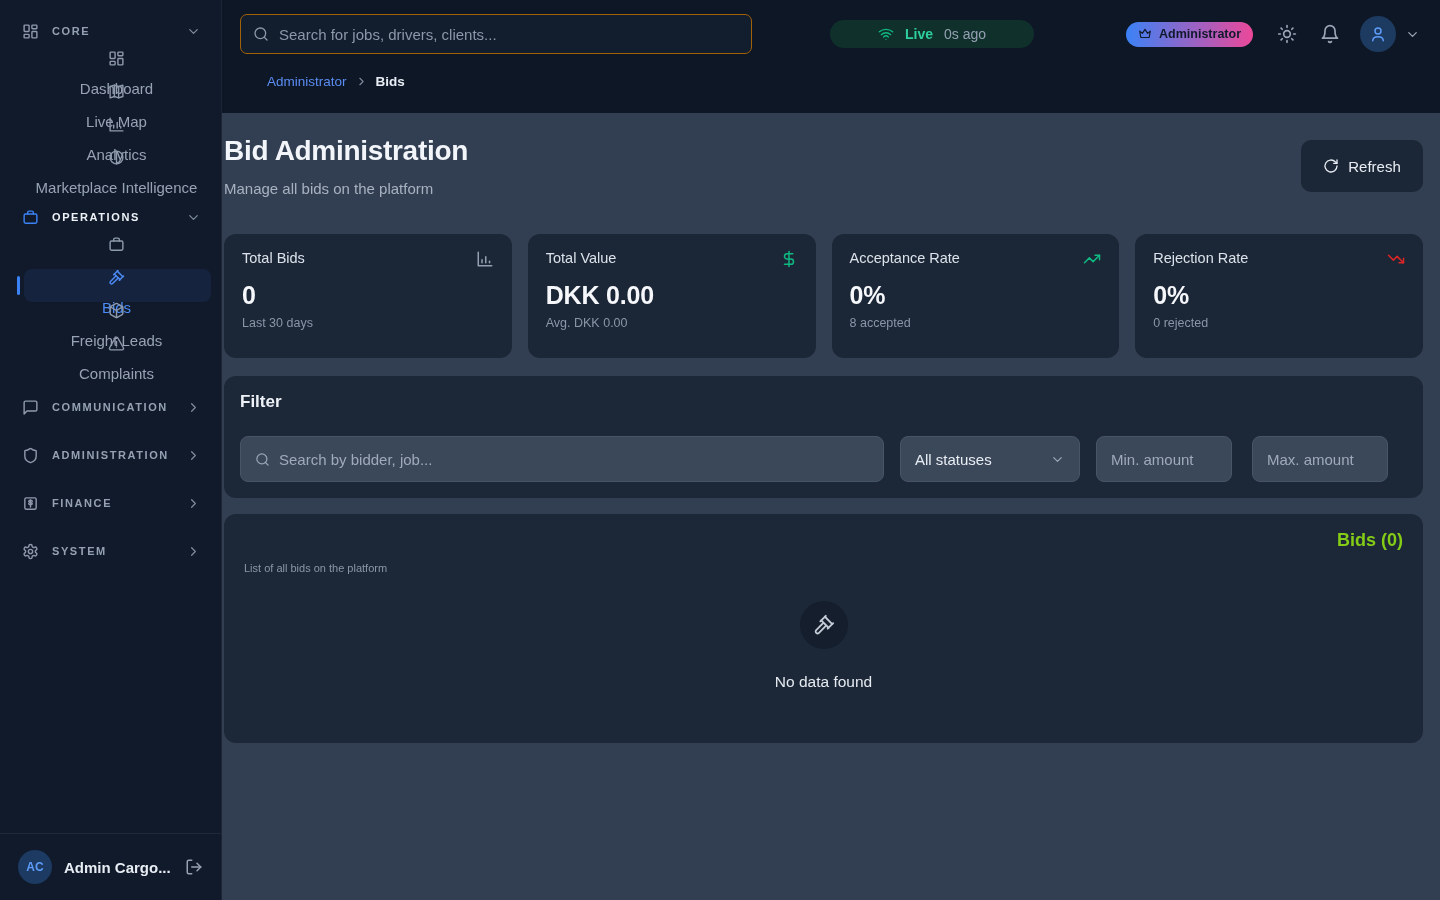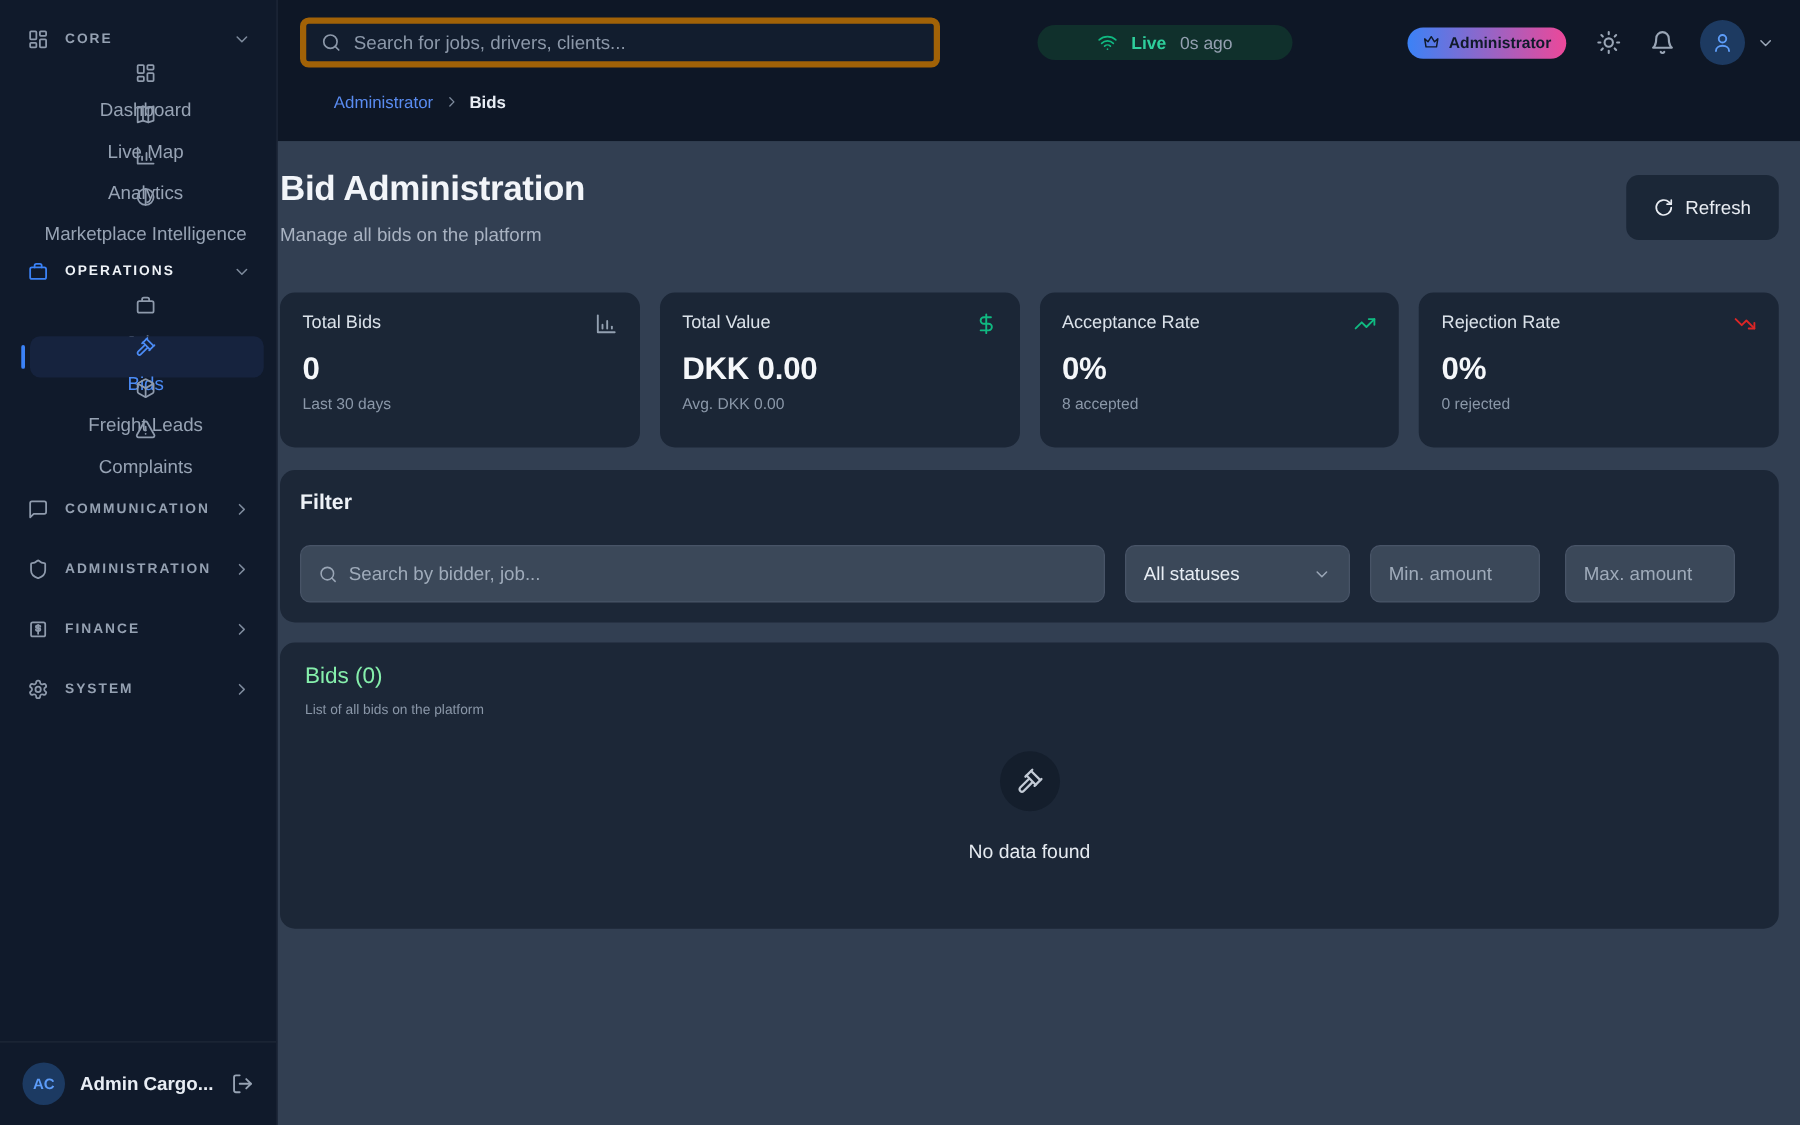--- a/index.html
+++ b/index.html
@@ -60,21 +60,21 @@
   .footer-logout { width:18px; height:18px; color:#96a2b3; cursor:pointer; }
 
   
   .main { flex:1; display:flex; flex-direction:column; height:900px; }
   .topbar {
     height:113px; background:#0e1726; padding:14px 20px 0 18px;
     display:flex; flex-direction:column;
   }
   .topbar-row1 { display:flex; align-items:center; height:40px; }
   .search-wrap {
-    width:512px; height:40px; background:#121d2e; border:5px solid #a16207;
+    width:512px; height:40px; background:#121d2e; border:1px solid #a16207;
     border-radius:7px; display:flex; align-items:center; padding:0 12px; gap:10px;
   }
   .search-wrap .sw-icon { width:16px; height:16px; color:#8c98a9; flex:none; }
   .search-wrap input {
     flex:1; background:transparent; border:none; outline:none;
     font-family:inherit; font-size:15px; color:#dfe6ee;
   }
   .search-wrap input::placeholder { color:#8c98a9; }
   .topbar-right { margin-left:auto; display:flex; align-items:center; }
   .live-pill {
@@ -143,21 +143,21 @@
     font-family:inherit; font-size:15px; color:#e3e9f0;
   }
   .f-input input::placeholder { color:#9fabba; }
   .f-select { width:180px; justify-content:space-between; cursor:pointer; }
   .f-select .sel-text { font-size:15px; color:#e8edf4; }
   .f-select .sel-chev { width:15px; height:15px; color:#9aa6b6; }
   .f-min { width:136px; margin-left:0; }
   .f-max { width:136px; margin-left:4px; }
 
   .bids-panel { margin-top:16px; height:229px; padding:16px 20px; display:flex; flex-direction:column; }
-  .bids-title { font-size:18px; font-weight:400; color:#86efac; }
+  .bids-title { font-size:18px; font-weight:700; color:#84cc16;text-align:right; }
   .bids-subtitle { font-size:11px; color:#8a97a8; margin-top:11px; }
   .empty-state { flex:1; display:flex; flex-direction:column; align-items:center; justify-content:flex-start; padding-top:27px; }
   .empty-icon-circle {
     width:48px; height:48px; border-radius:50%; background:#141e2c;
     display:flex; align-items:center; justify-content:center;
   }
   .empty-icon-circle .gavel { width:22px; height:22px; color:#c3cbd6; }
   .empty-text { margin-top:24px; font-size:15.5px; color:#e6ebf1; }
 </style>
 </head>

